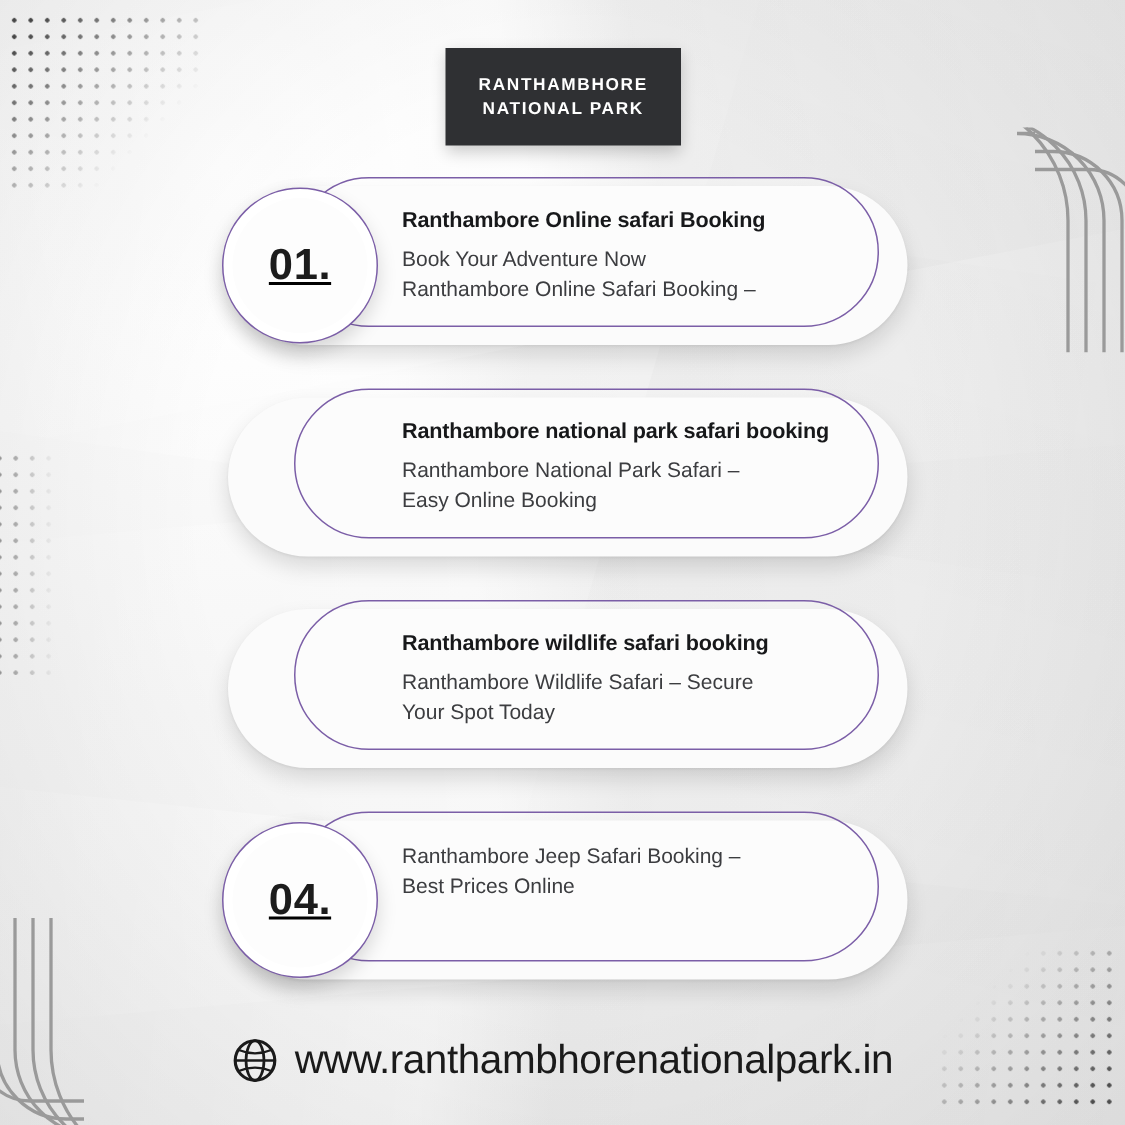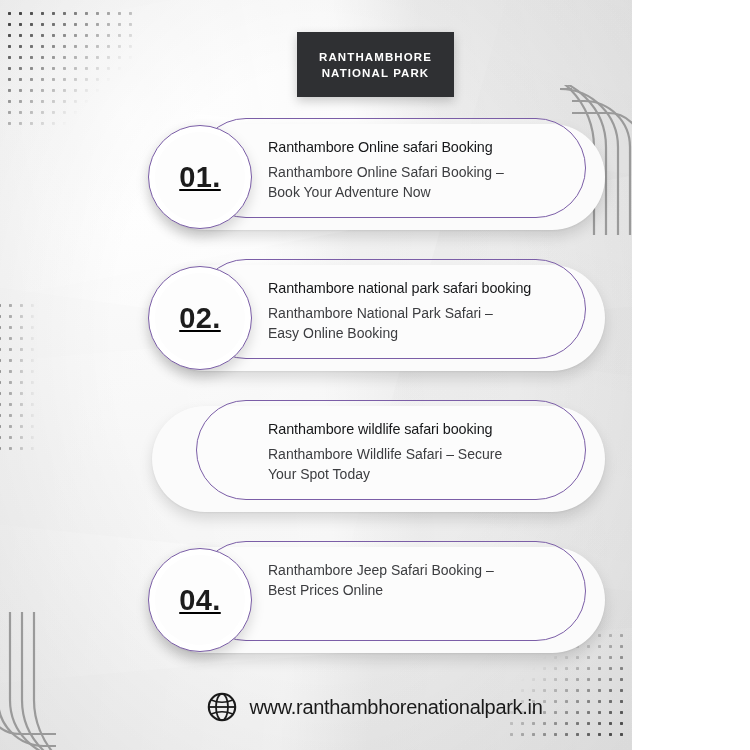--- a/index.html
+++ b/index.html
@@ -3,21 +3,21 @@
 <meta charset="utf-8">
 <style>
   * { box-sizing: border-box; margin: 0; padding: 0; }
   html, body {
     width: 750px; height: 750px;
     font-family: "Liberation Sans", sans-serif;
     overflow: hidden;
   }
   #poster {
     position: relative;
-    width: 632px; height: 750px;
+    width: 750px; height: 750px;
     background:
       radial-gradient(ellipse at 20% 15%, #ffffff 0%, #f4f4f4 40%, #ececec 100%),
       linear-gradient(135deg, #f7f7f7 0%, #eeeeee 100%);
     overflow: hidden;
   }
 
   
   .crease {
     position: absolute;
     background: linear-gradient(90deg, rgba(255,255,255,0) 0%, rgba(255,255,255,.9) 45%, rgba(0,0,0,.045) 55%, rgba(255,255,255,0) 100%);
@@ -115,34 +115,34 @@
   }
   .num-circle span {
     font-size: 29px; font-weight: 700; color: #1c1c1c; letter-spacing: .4px;
   }
   .row-text {
     position: absolute;
     left: 268px; top: 20px;
     width: 310px;
   }
   .row-title {
-    font-size: 14.4px; font-weight: 400; color: #17181a;
+    font-size: 14.4px; font-weight: 700; color: #17181a;
     letter-spacing: -.1px; line-height: 18px; margin-bottom: 7px;
   }
   .row-sub {
     font-size: 14px; color: #3c3d40; line-height: 19.5px; font-weight: 400;
   }
 
   
   .footer {
     position: absolute; left: 0; bottom: 28px; width: 750px;
     display: flex; align-items: center; justify-content: center; gap: 12px;
   }
   .footer .url {
-    font-size: 20px; color: #1a1a1a; font-weight: 400; letter-spacing: -.3px;
+    font-size: 27px; color: #1a1a1a; font-weight: 400; letter-spacing: -.3px;
   }
   .globe { display: block; }
 </style>
 </head>
 <body>
 
 <div id="poster">
 
   <div class="crease c1"></div>
   <div class="crease c2"></div>
@@ -183,31 +183,28 @@
   <div class="rows">
 
     <div class="row">
       <div class="plate"></div>
       <div class="capsule"></div>
       <div class="num-circle">
         <span>01.</span>
       </div>
       <div class="row-text">
         <div class="row-title">Ranthambore Online safari Booking</div>
+        <div class="row-sub">Book Your Adventure Now</div>
         <div class="row-sub">Ranthambore Online Safari Booking –</div>
-        <div class="row-sub">Book Your Adventure Now</div>
-      </div>
-    </div>
-
-    <div class="row">
-      <div class="plate"></div>
-      <div class="capsule"></div>
-      <div class="num-circle">
-        <span>02.</span>
-      </div>
+      </div>
+    </div>
+
+    <div class="row">
+      <div class="plate"></div>
+      <div class="capsule"></div>
       <div class="row-text">
         <div class="row-title">Ranthambore national park safari booking</div>
         <div class="row-sub">Ranthambore National Park Safari –</div>
         <div class="row-sub">Easy Online Booking</div>
       </div>
     </div>
 
     <div class="row">
       <div class="plate"></div>
       <div class="capsule"></div>

